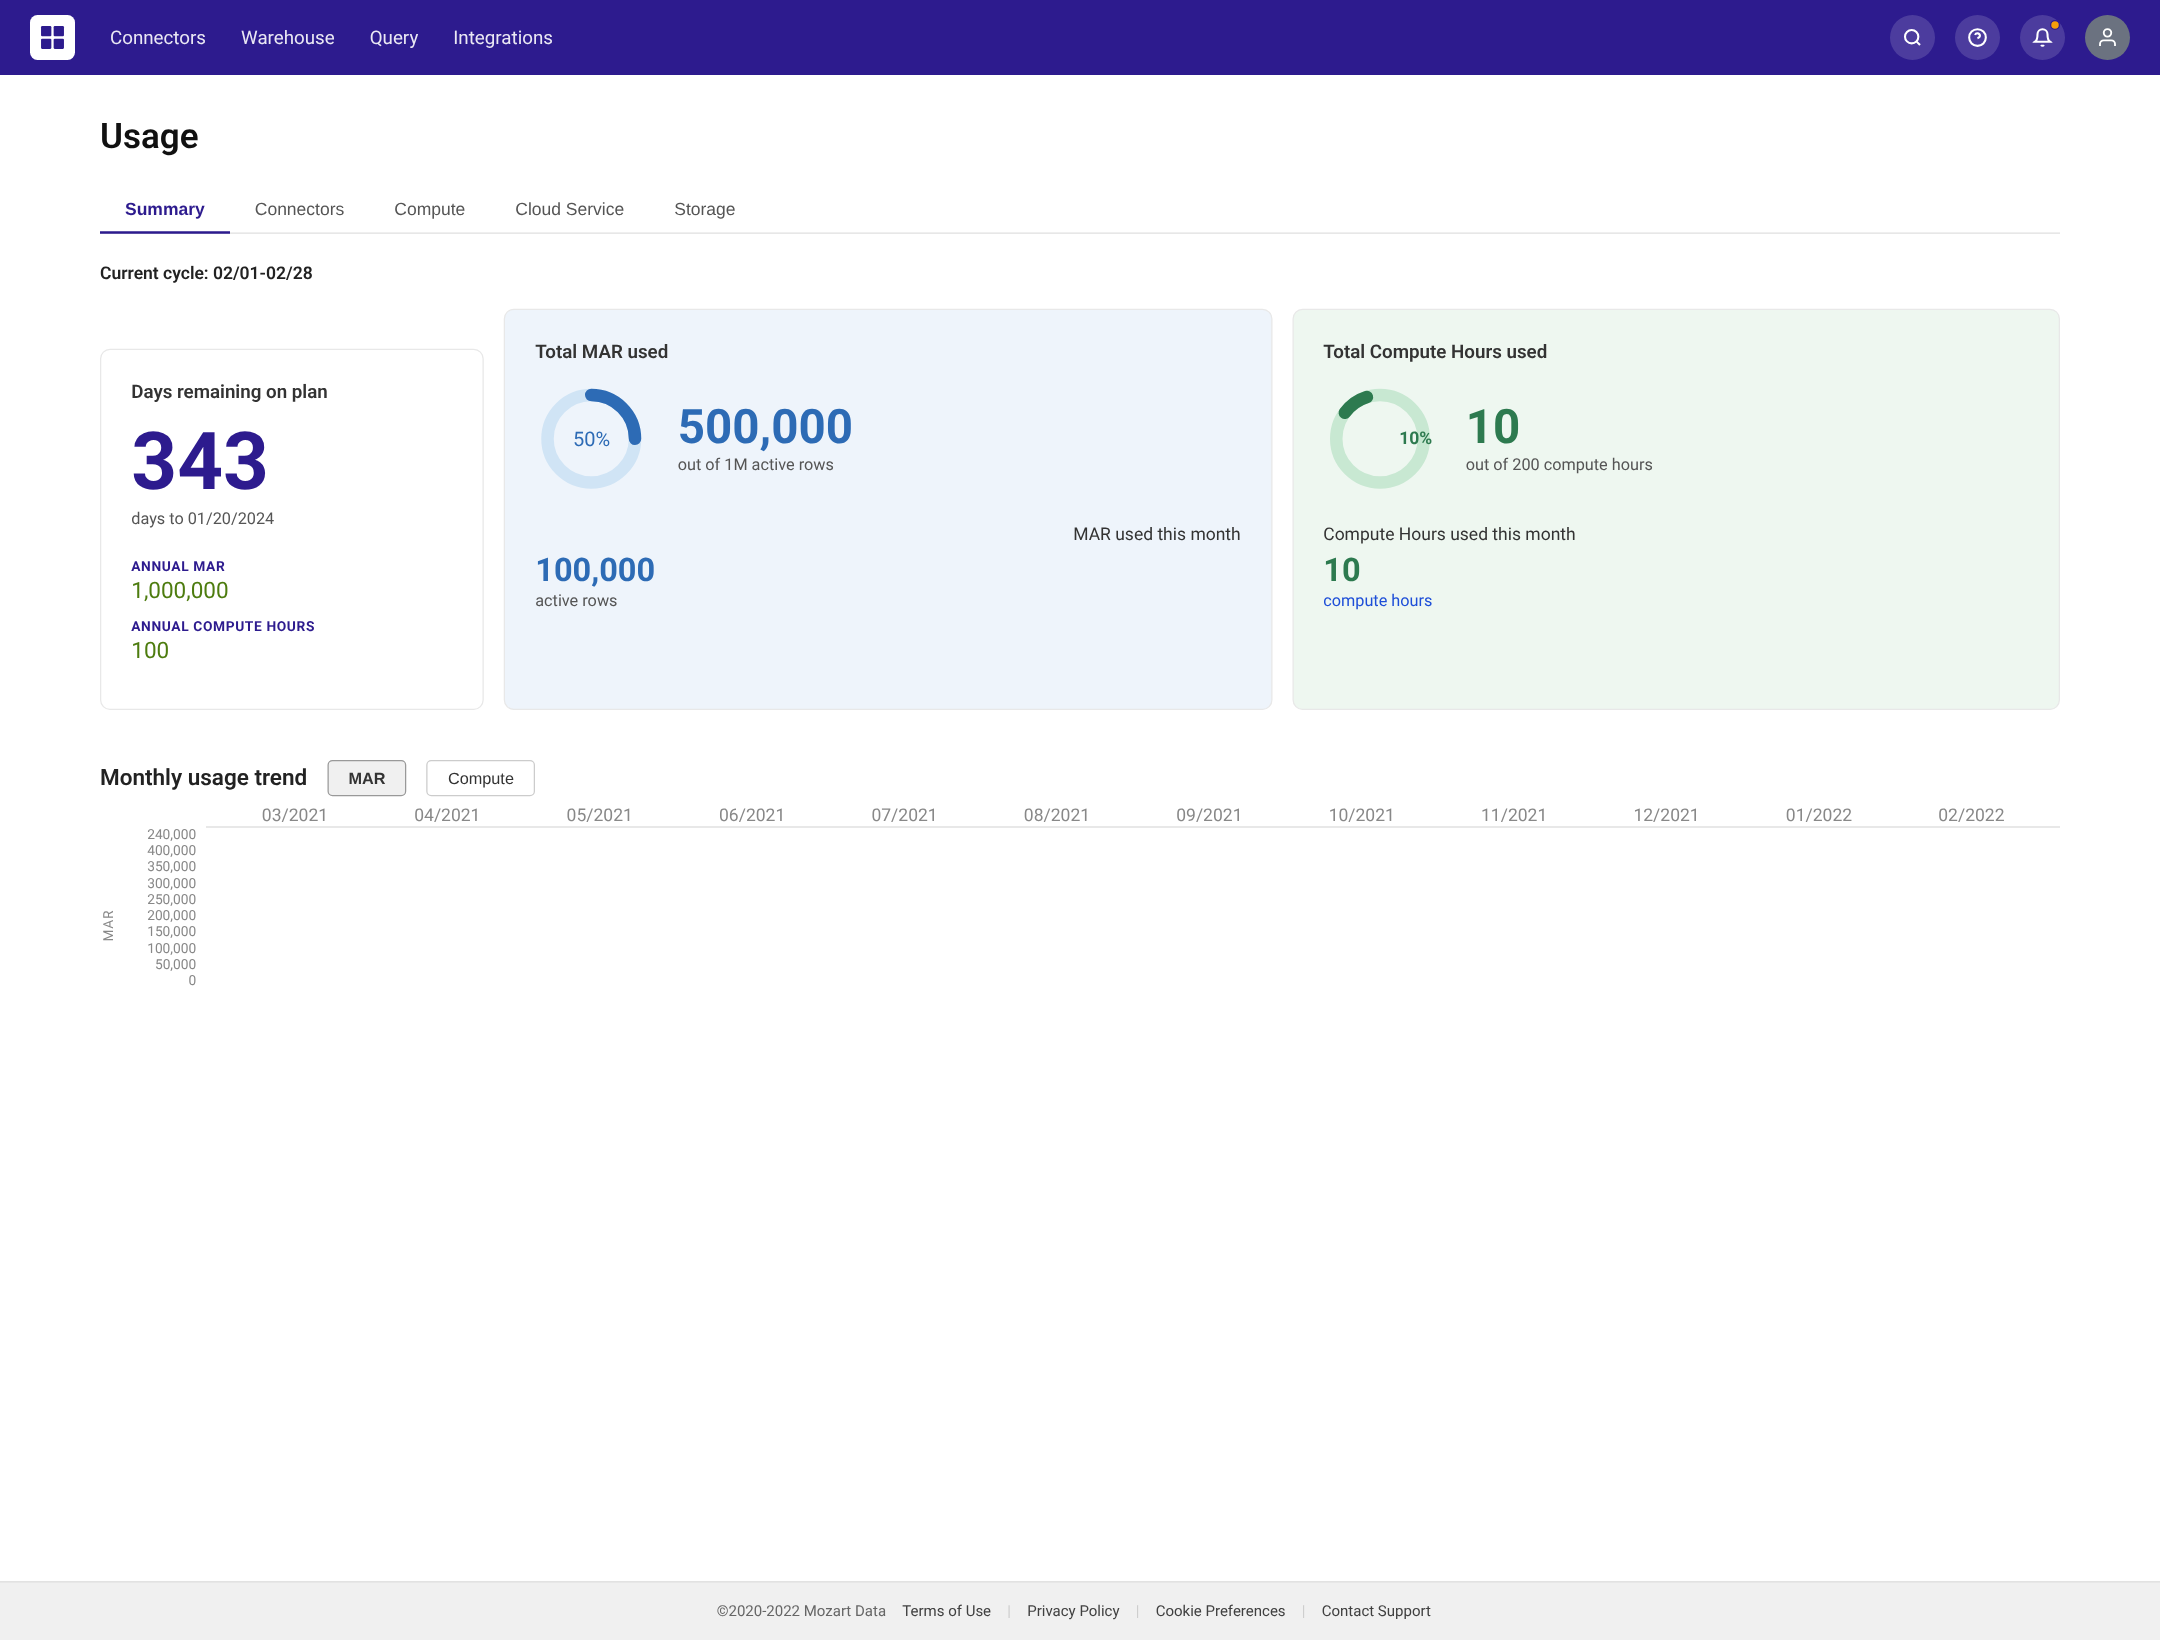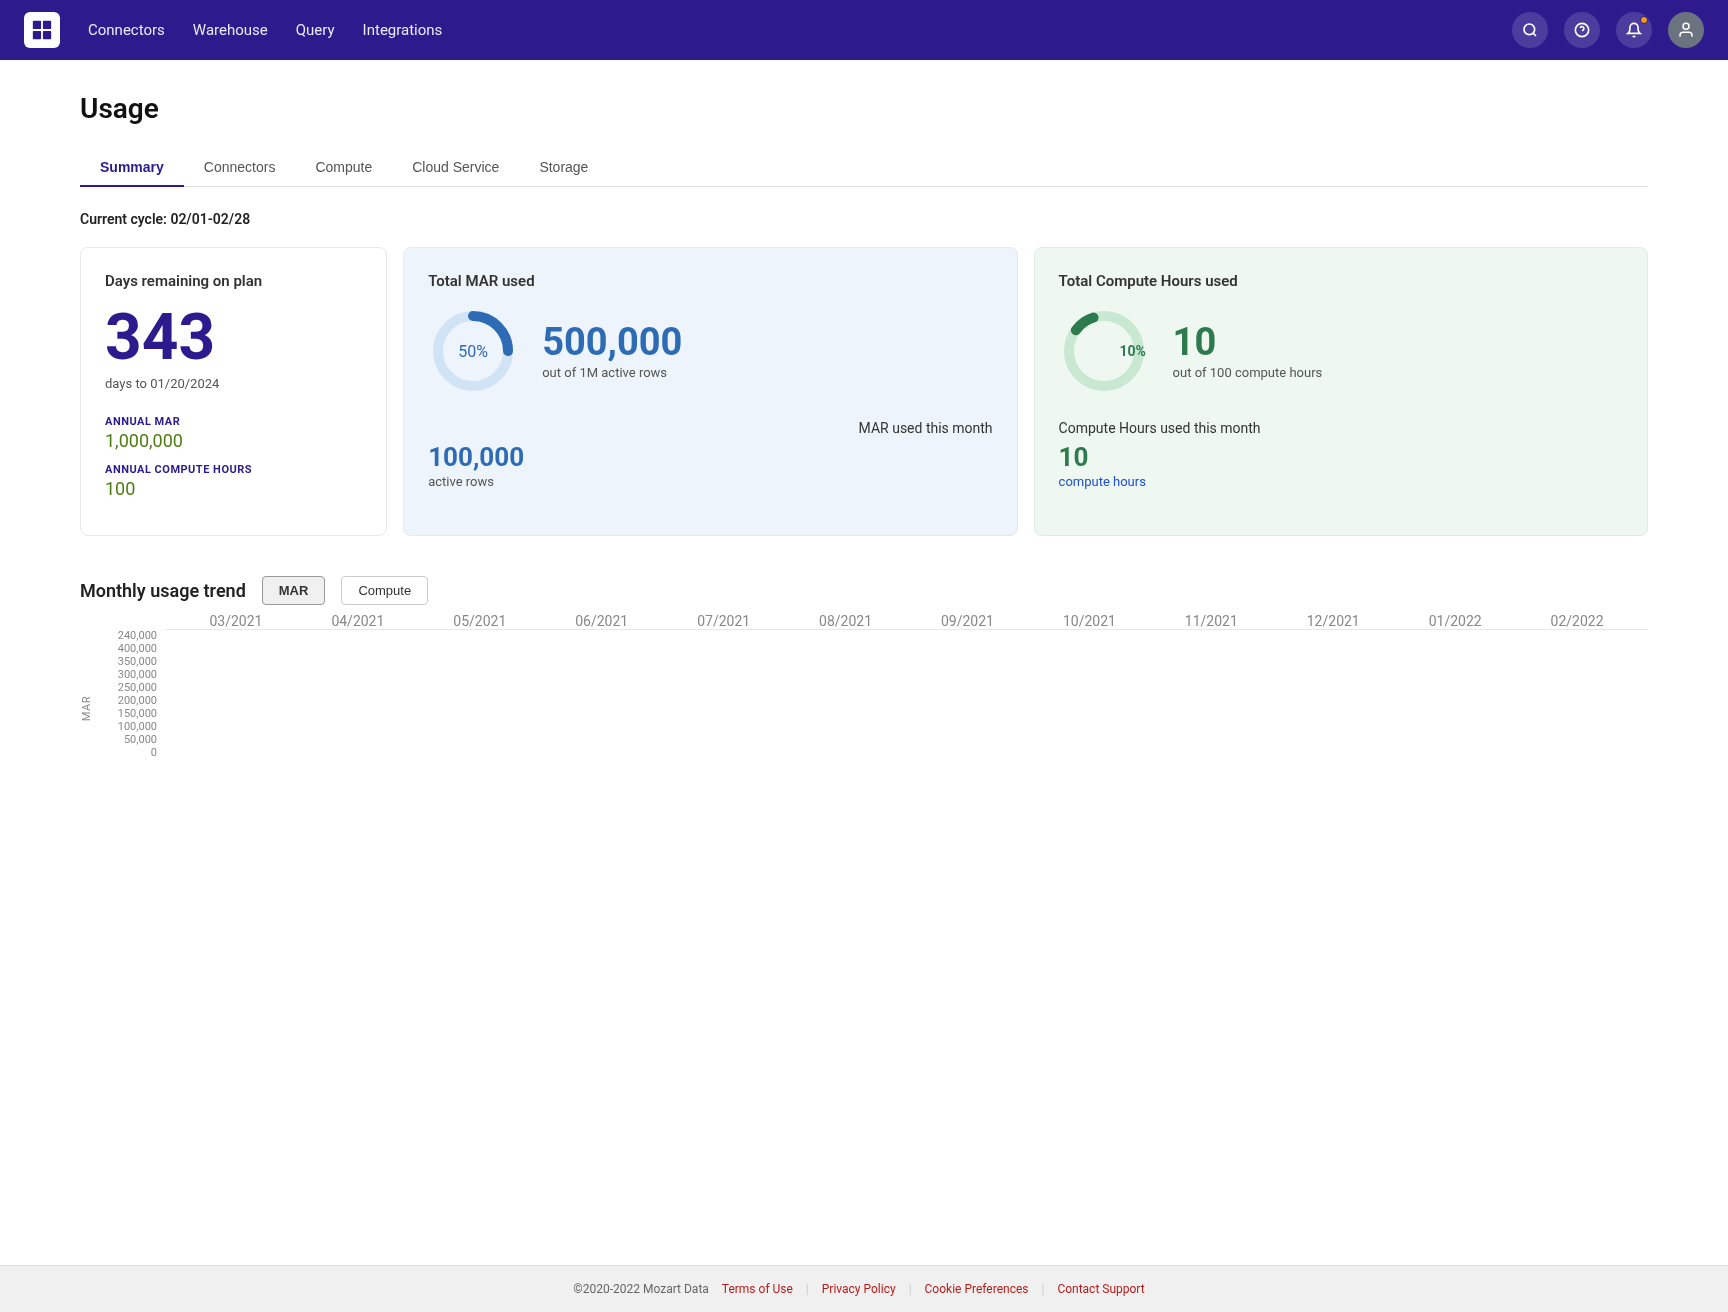--- a/index.html
+++ b/index.html
@@ -106,21 +106,21 @@
       grid-template-columns: 1fr 2fr 2fr;
       gap: 16px;
       margin-bottom: 40px;
     }
 
     .card {
       border-radius: 8px;
       padding: 24px;
       border: 1px solid #e8e8e8;
     }
-    .card-plan { background: white; }
+    .card-plan { background: white; margin-top: 32px; }
     .card-mar { background: #eef4fb; }
     .card-compute { background: #eef7f0; }
 
     .card-label {
       font-size: 15px;
       font-weight: 600;
       color: #333;
       margin-bottom: 16px;
     }
 
@@ -334,21 +334,21 @@
 
     
     footer {
       background: #f0f0f0;
       padding: 16px;
       text-align: center;
       font-size: 12px;
       color: #666;
       border-top: 1px solid #ddd;
     }
-    footer a { color: #b91c1c; text-decoration: none; margin: 0 10px; }
+    footer a { color: #404040; text-decoration: none; margin: 0 10px; }
     .footer-sep { color: #ccc; }
   </style>
 </head>
 <body>
 
 <nav class="navbar">
   <div class="navbar-logo">
     <svg viewBox="0 0 24 24" fill="none" xmlns="http://www.w3.org/2000/svg">
       <rect x="2" y="2" width="9" height="9" rx="1" fill="#2d1b8e"></rect>
       <rect x="13" y="2" width="9" height="9" rx="1" fill="#2d1b8e"></rect>
@@ -443,21 +443,21 @@
       <div class="mar-top">
         <div class="donut-wrap">
           <svg viewBox="0 0 90 90">
             <circle cx="45" cy="45" r="35" fill="none" stroke="#c8e8d2" stroke-width="10"></circle>
             <circle cx="45" cy="45" r="35" fill="none" stroke="#2d7a4f" stroke-width="10" stroke-dasharray="21.99 219.91" stroke-dashoffset="54.98" stroke-linecap="round" transform="rotate(-90 45 45)"></circle>
           </svg>
           <div class="compute-donut-label">10%</div>
         </div>
         <div>
           <div class="compute-total">10</div>
-          <div class="compute-total-sub">out of 100 compute hours</div>
+          <div class="compute-total-sub">out of 200 compute hours</div>
         </div>
       </div>
       <div class="compute-month-label">Compute Hours used this month</div>
       <div class="compute-month-value">10</div>
       <div class="compute-month-sub">compute hours</div>
     </div>
 
   </div>
 
   <div class="chart-section">

